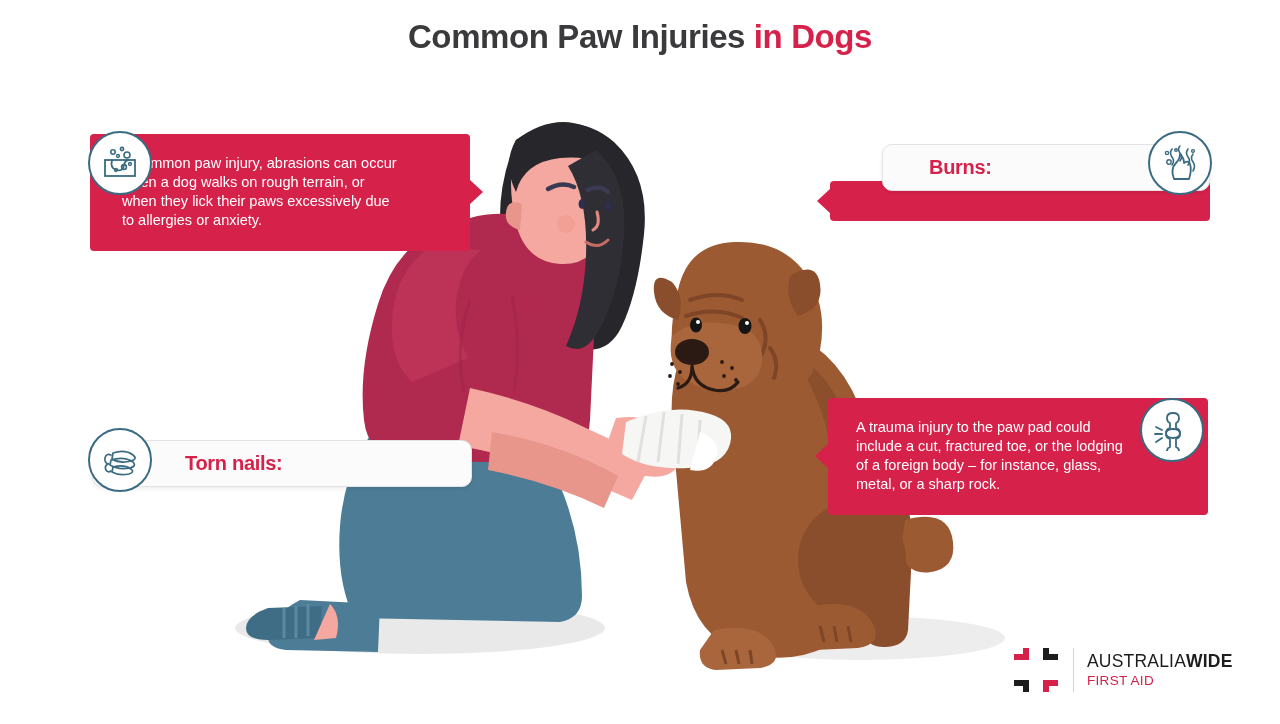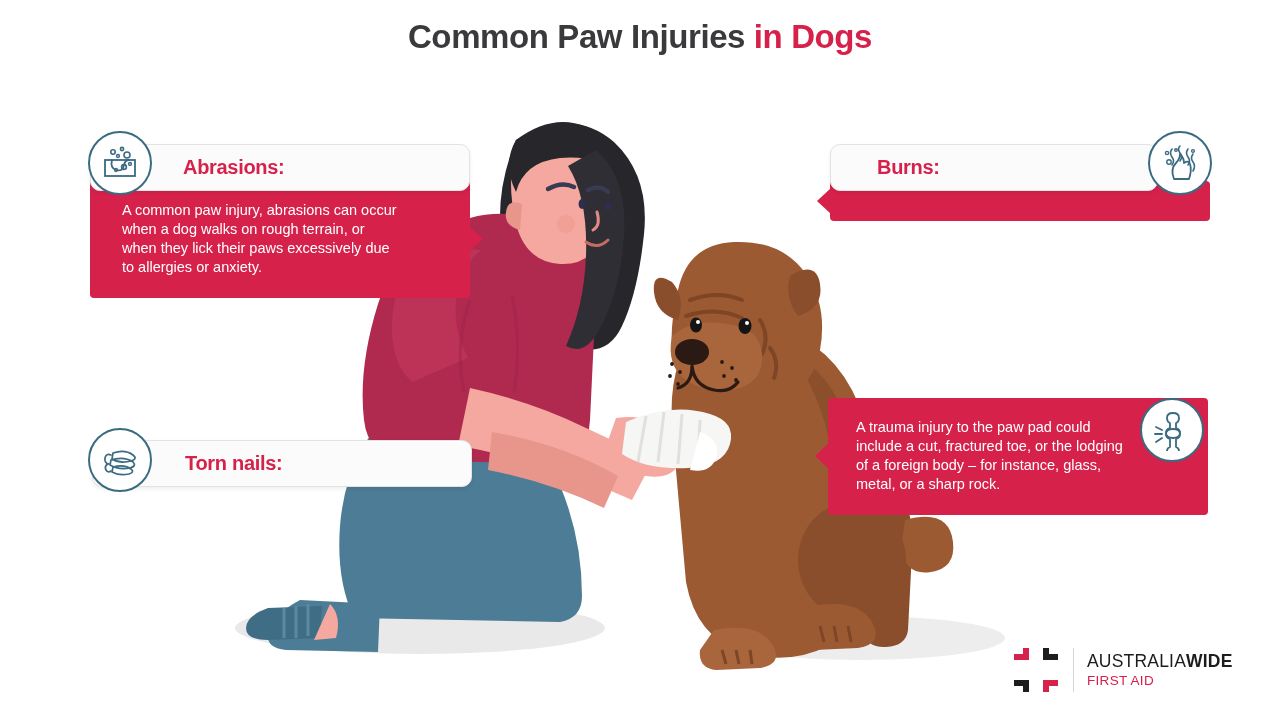--- a/index.html
+++ b/index.html
@@ -222,23 +222,20 @@
 
     <path d="M626 422 q46 -20 84 -8 q26 8 20 30 q-6 22 -42 24 q-42 2 -66 -14 z" fill="#f6f6f4"></path>
     <path d="M646 416 l-8 46 M664 412 l-6 50 M682 414 l-4 50 M700 420 l-2 44" stroke="#e0e0dc" stroke-width="3" fill="none"></path>
 
     <path d="M700 432 q22 8 16 26 q-6 16 -26 12 z" fill="#ffffff"></path>
 
   </g>
 </svg>
 
 <div class="card left" style="left:90px; top:144px; width:380px;">
-  <div class="card-head">
-    <span class="card-head-title">Abrasions:</span>
-  </div>
   <div class="card-body">
     <span class="notch right"></span>
     <p>A common paw injury, abrasions can occur
 when a dog walks on rough terrain, or
 when they lick their paws excessively due
 to allergies or anxiety.</p>
   </div>
 </div>
 <div class="icon-badge" style="left:88px; top:131px;">
   <svg width="40" height="40" viewBox="0 0 40 40">
@@ -248,21 +245,21 @@
     <circle cx="22" cy="6" r="1.6" fill="none" stroke="#3a6b82" stroke-width="1.6"></circle>
     <circle cx="27" cy="12" r="3" fill="none" stroke="#3a6b82" stroke-width="1.6"></circle>
     <circle cx="18" cy="13" r="1.4" fill="none" stroke="#3a6b82" stroke-width="1.5"></circle>
     <circle cx="24" cy="24" r="2.4" fill="none" stroke="#3a6b82" stroke-width="1.6"></circle>
     <circle cx="30" cy="21" r="1.4" fill="none" stroke="#3a6b82" stroke-width="1.5"></circle>
     <circle cx="16" cy="27" r="1.4" fill="none" stroke="#3a6b82" stroke-width="1.5"></circle>
   </svg>
 </div>
 
 <div class="card right" style="left:830px; top:144px; width:380px;">
-  <div class="card-head" style="width:328px; padding-left:46px;">
+  <div class="card-head" style="margin-left:52px; width:328px; padding-left:46px;">
     <span class="card-head-title">Burns:</span>
   </div>
   <div class="card-body">
     <span class="notch left"></span>
   </div>
 </div>
 <div class="icon-badge" style="left:1148px; top:131px;">
   <svg width="40" height="40" viewBox="0 0 40 40">
     <path d="M14 36 q-4 -10 2 -16 q4 -4 4 -9 q4 4 4 9 q5 -3 6 1 q2 6 -1 15 z" fill="none" stroke="#3a6b82" stroke-width="1.8" stroke-linejoin="round"></path>
     <path d="M12 22 q3 -4 0 -8 q-3 -4 0 -8" fill="none" stroke="#3a6b82" stroke-width="1.6" stroke-linecap="round"></path>

